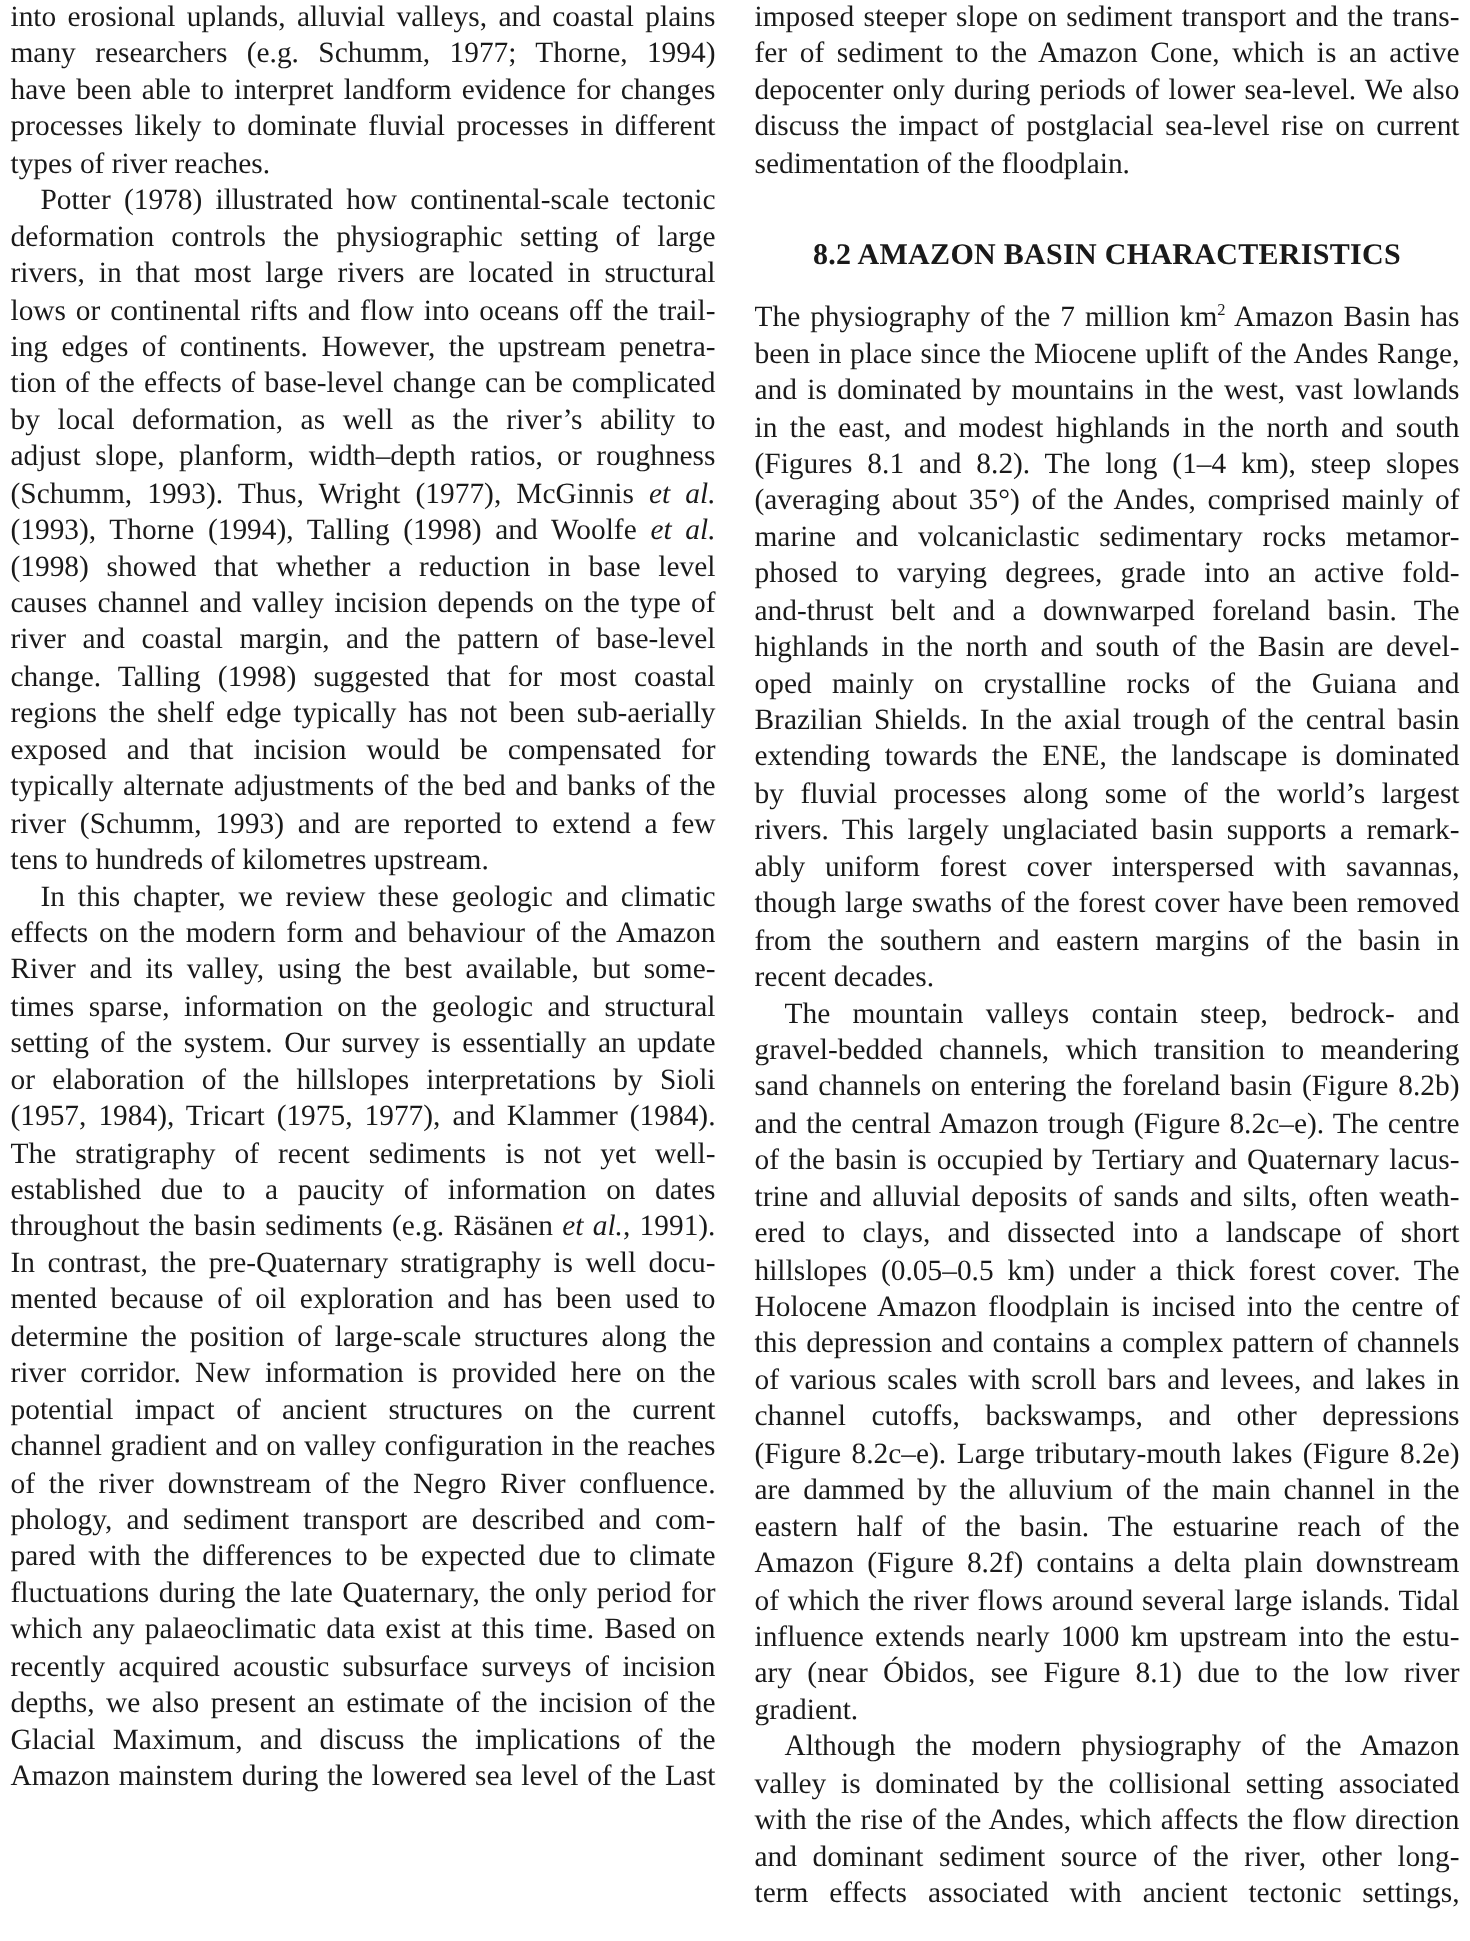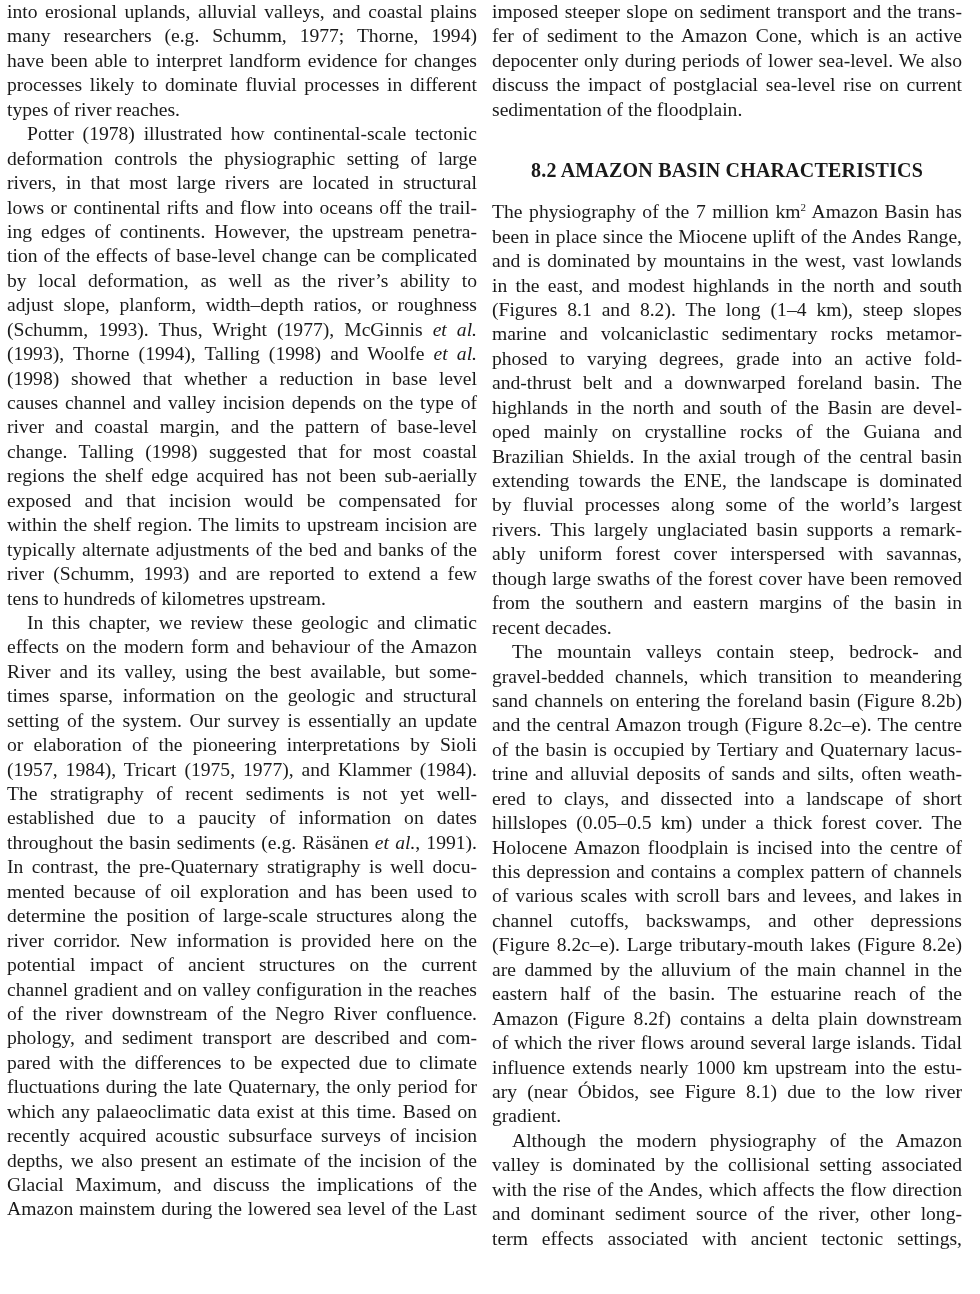--- a/index.html
+++ b/index.html
@@ -6,21 +6,21 @@
   body {
     width: 980px; height: 1294px; overflow: hidden; position: relative;
     font-family: "Liberation Serif", "DejaVu Serif", serif;
     color: #1a1a1a;
   }
   .col {
     position: absolute; top: 0; width: 470px;
     font-size: 19.6px; line-height: 24.45px;
   }
   .col.left { left: 7px; }
-  .col.right { left: 492px; }
+  .col.right { left: 503px; }
   .line {
     display: block; white-space: nowrap; height: 24.45px;
     text-align: justify; text-align-last: justify;
   }
   .line.last { text-align-last: left; }
   .line.indent { padding-left: 20px; }
   .heading {
     display: block; font-weight: bold; font-size: 20px; letter-spacing: 0.2px;
     height: 24px; line-height: 24px; margin-top: 36px; margin-bottom: 18px;
     white-space: nowrap;
@@ -46,32 +46,31 @@
       <span class="line">ing edges of continents. However, the upstream penetra-</span>
       <span class="line">tion of the effects of base-level change can be complicated</span>
       <span class="line">by local deformation, as well as the river’s ability to</span>
       <span class="line">adjust slope, planform, width–depth ratios, or roughness</span>
       <span class="line">(Schumm, 1993). Thus, Wright (1977), McGinnis <i>et al.</i></span>
       <span class="line">(1993), Thorne (1994), Talling (1998) and Woolfe <i>et al.</i></span>
       <span class="line">(1998) showed that whether a reduction in base level</span>
       <span class="line">causes channel and valley incision depends on the type of</span>
       <span class="line">river and coastal margin, and the pattern of base-level</span>
       <span class="line">change. Talling (1998) suggested that for most coastal</span>
-      <span class="line">regions the shelf edge acquired has not been sub-aerially</span>
+      <span class="line">regions the shelf edge typically has not been sub-aerially</span>
       <span class="line">exposed and that incision would be compensated for</span>
-      <span class="line">within the shelf region. The limits to upstream incision are</span>
       <span class="line">typically alternate adjustments of the bed and banks of the</span>
       <span class="line">river (Schumm, 1993) and are reported to extend a few</span>
       <span class="line last">tens to hundreds of kilometres upstream.</span>
       <span class="line indent">In this chapter, we review these geologic and climatic</span>
       <span class="line">effects on the modern form and behaviour of the Amazon</span>
       <span class="line">River and its valley, using the best available, but some-</span>
       <span class="line">times sparse, information on the geologic and structural</span>
       <span class="line">setting of the system. Our survey is essentially an update</span>
-      <span class="line">or elaboration of the pioneering interpretations by Sioli</span>
+      <span class="line">or elaboration of the hillslopes interpretations by Sioli</span>
       <span class="line">(1957, 1984), Tricart (1975, 1977), and Klammer (1984).</span>
       <span class="line">The stratigraphy of recent sediments is not yet well-</span>
       <span class="line">established due to a paucity of information on dates</span>
       <span class="line">throughout the basin sediments (e.g. Räsänen <i>et al.</i>, 1991).</span>
       <span class="line">In contrast, the pre-Quaternary stratigraphy is well docu-</span>
       <span class="line">mented because of oil exploration and has been used to</span>
       <span class="line">determine the position of large-scale structures along the</span>
       <span class="line">river corridor. New information is provided here on the</span>
       <span class="line">potential impact of ancient structures on the current</span>
       <span class="line">channel gradient and on valley configuration in the reaches</span>
@@ -95,20 +94,21 @@
       <span class="line">discuss the impact of postglacial sea-level rise on current</span>
       <span class="line last">sedimentation of the floodplain.</span>
     </div>
   <h2 class="heading">8.2  AMAZON BASIN CHARACTERISTICS</h2>
   <div id="right-body">
       <span class="line">The physiography of the 7 million km<sup>2</sup> Amazon Basin has</span>
       <span class="line">been in place since the Miocene uplift of the Andes Range,</span>
       <span class="line">and is dominated by mountains in the west, vast lowlands</span>
       <span class="line">in the east, and modest highlands in the north and south</span>
       <span class="line">(Figures 8.1 and 8.2). The long (1–4 km), steep slopes</span>
+      <span class="line">(averaging about 35°) of the Andes, comprised mainly of</span>
       <span class="line">marine and volcaniclastic sedimentary rocks metamor-</span>
       <span class="line">phosed to varying degrees, grade into an active fold-</span>
       <span class="line">and-thrust belt and a downwarped foreland basin. The</span>
       <span class="line">highlands in the north and south of the Basin are devel-</span>
       <span class="line">oped mainly on crystalline rocks of the Guiana and</span>
       <span class="line">Brazilian Shields. In the axial trough of the central basin</span>
       <span class="line">extending towards the ENE, the landscape is dominated</span>
       <span class="line">by fluvial processes along some of the world’s largest</span>
       <span class="line">rivers. This largely unglaciated basin supports a remark-</span>
       <span class="line">ably uniform forest cover interspersed with savannas,</span>

